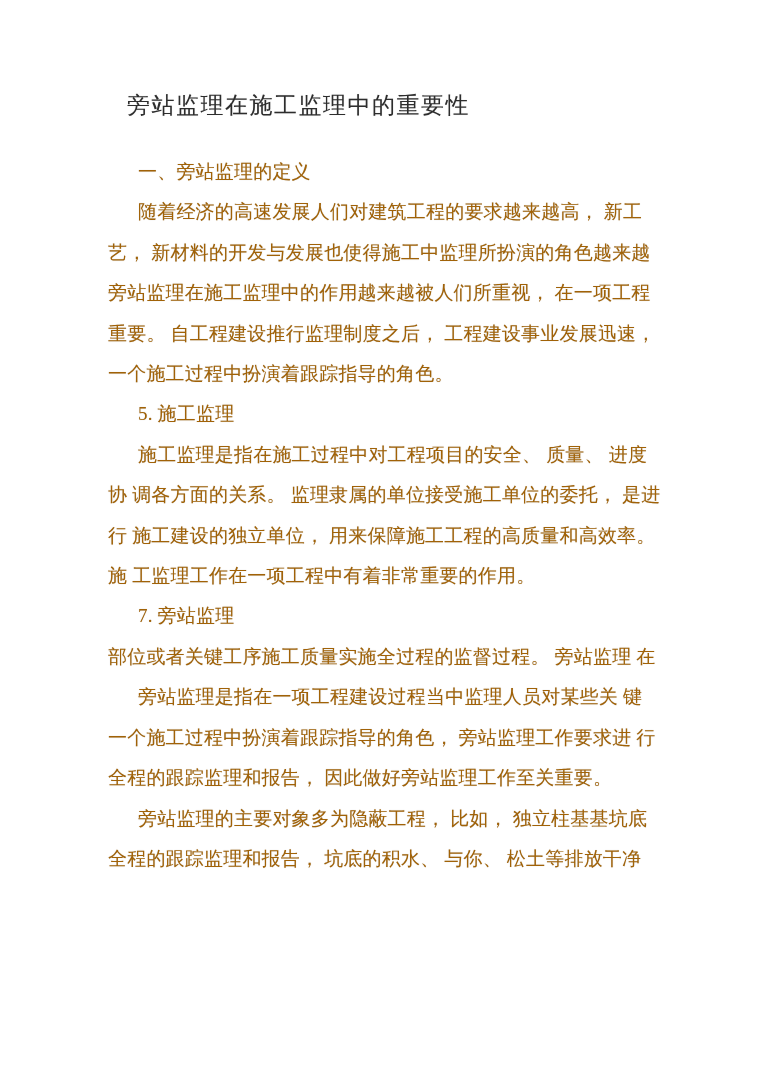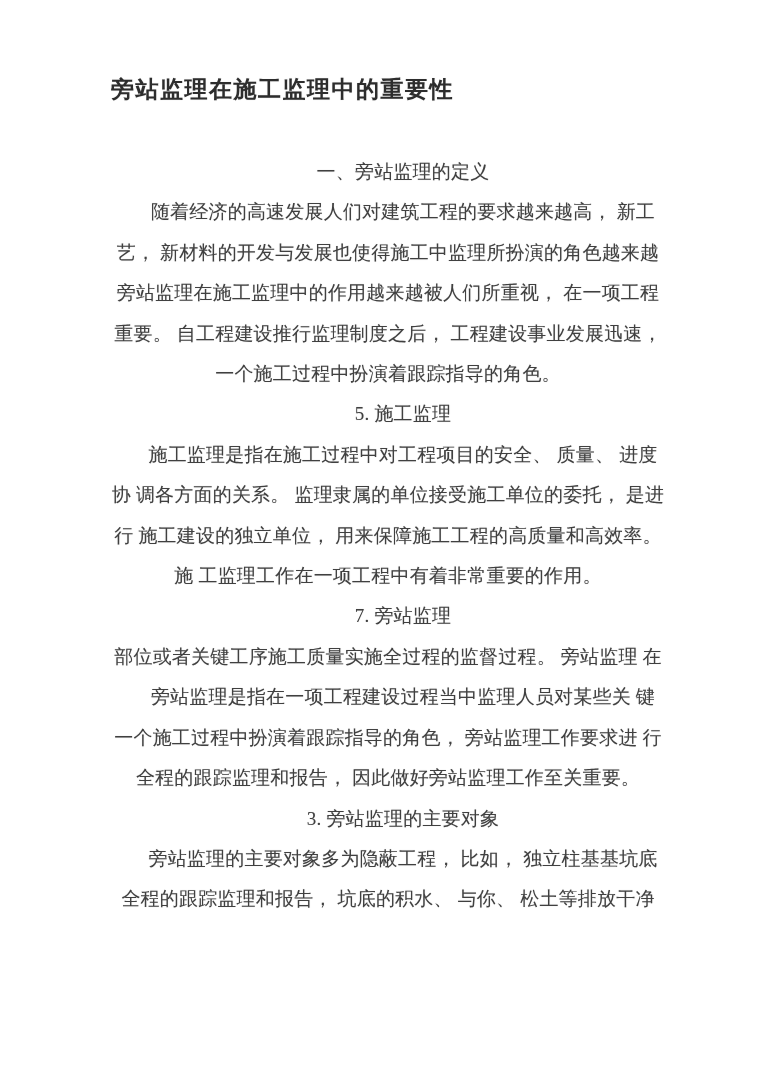--- a/index.html
+++ b/index.html
@@ -12,36 +12,35 @@
     width: 763px;
     height: 1080px;
     background: #ffffff;
     overflow: hidden;
     font-family: "Liberation Serif", "DejaVu Serif", serif;
   }
   .doc-title {
     position: absolute;
     top: 74px;
     left: 111px;
-    margin: 0;
+    margin: 16px;
     font-size: 23px;
     line-height: 32px;
-    font-weight: bold;
+    font-weight: normal;
     letter-spacing: 1.5px;
     color: #2d2d2d;
     white-space: pre;
     text-shadow: 0 0 1px rgba(80,80,80,0.25);
   }
   .content {
     position: absolute;
     top: 152px;
     left: 108px;
     width: 560px;
-    color: #404040;
-    text-align: center;
+    color: #a16207;
   }
   .line {
     font-size: 19px;
     line-height: 40.4px;
     letter-spacing: 0.2px;
     white-space: pre;
     text-shadow: 0 0 1px rgba(90,90,90,0.3);
   }
   .indent {
     padding-left: 30px;
@@ -64,18 +63,17 @@
     <div class="line indent">5. 施工监理</div>
     <div class="line indent">施工监理是指在施工过程中对工程项目的安全、 质量、 进度</div>
     <div class="line">协 调各方面的关系。 监理隶属的单位接受施工单位的委托， 是进</div>
     <div class="line">行 施工建设的独立单位， 用来保障施工工程的高质量和高效率。</div>
     <div class="line">施 工监理工作在一项工程中有着非常重要的作用。</div>
     <div class="line indent">7. 旁站监理</div>
     <div class="line">部位或者关键工序施工质量实施全过程的监督过程。 旁站监理 在</div>
     <div class="line indent">旁站监理是指在一项工程建设过程当中监理人员对某些关 键</div>
     <div class="line">一个施工过程中扮演着跟踪指导的角色， 旁站监理工作要求进 行</div>
     <div class="line">全程的跟踪监理和报告， 因此做好旁站监理工作至关重要。</div>
-    <div class="line indent">3. 旁站监理的主要对象</div>
     <div class="line indent">旁站监理的主要对象多为隐蔽工程， 比如， 独立柱基基坑底</div>
     <div class="line">全程的跟踪监理和报告， 坑底的积水、 与你、 松土等排放干净</div>
   </div>
 
 </div>
 
 </body></html>

